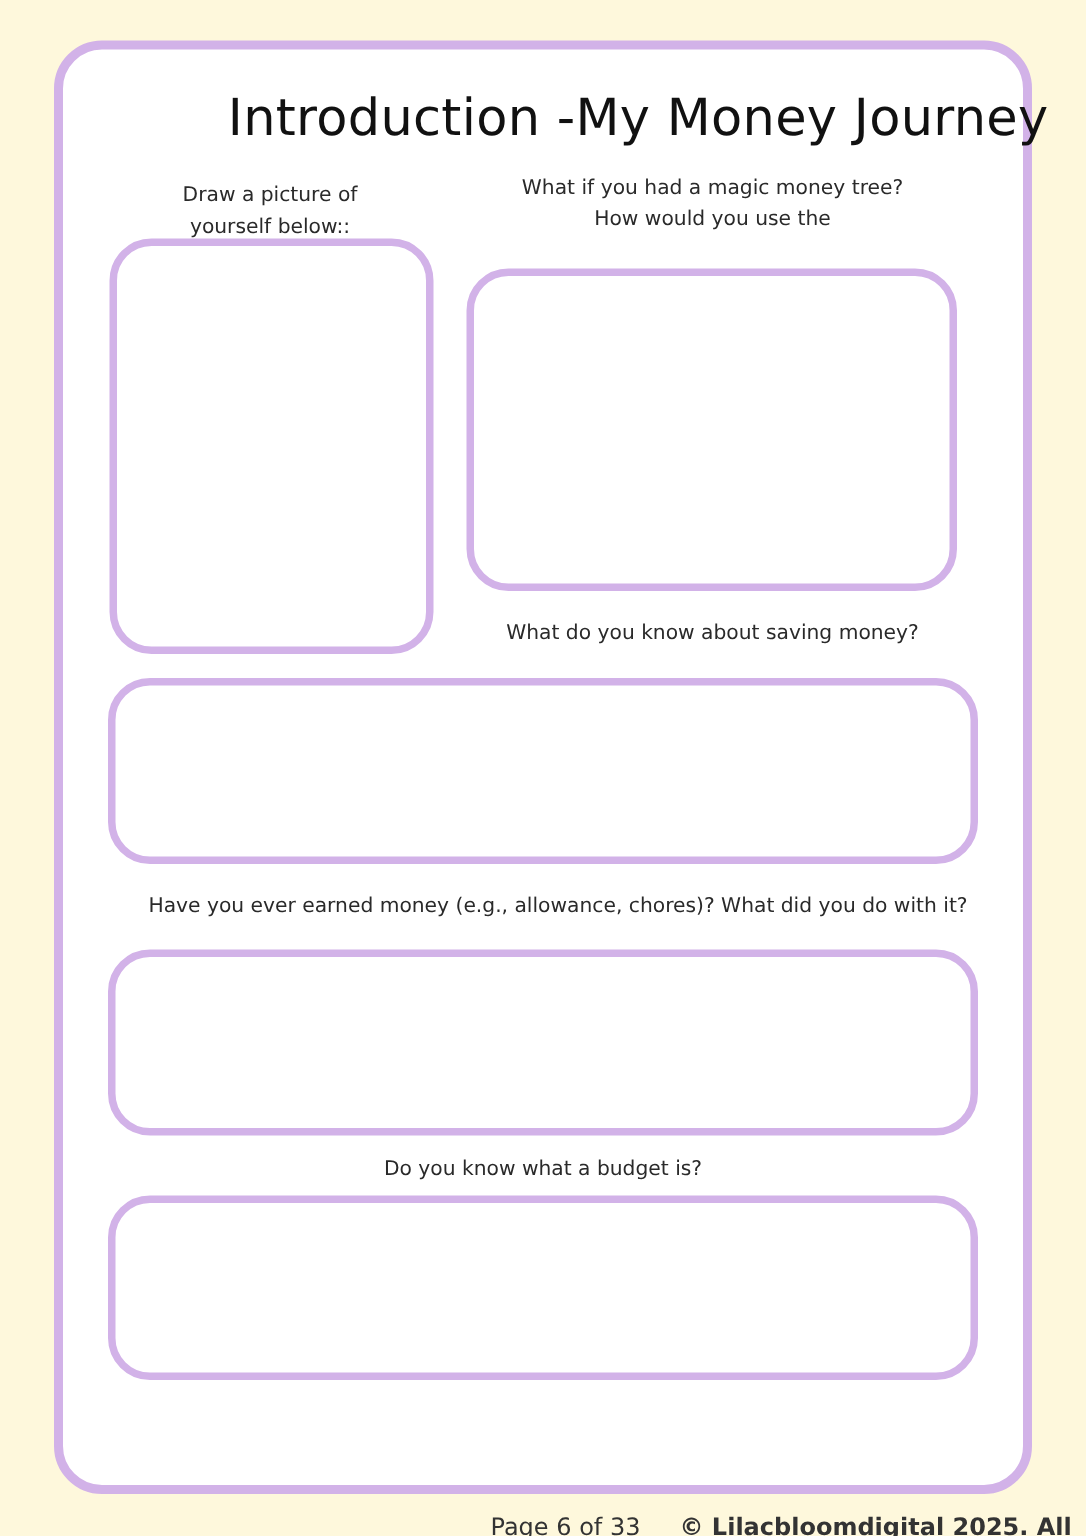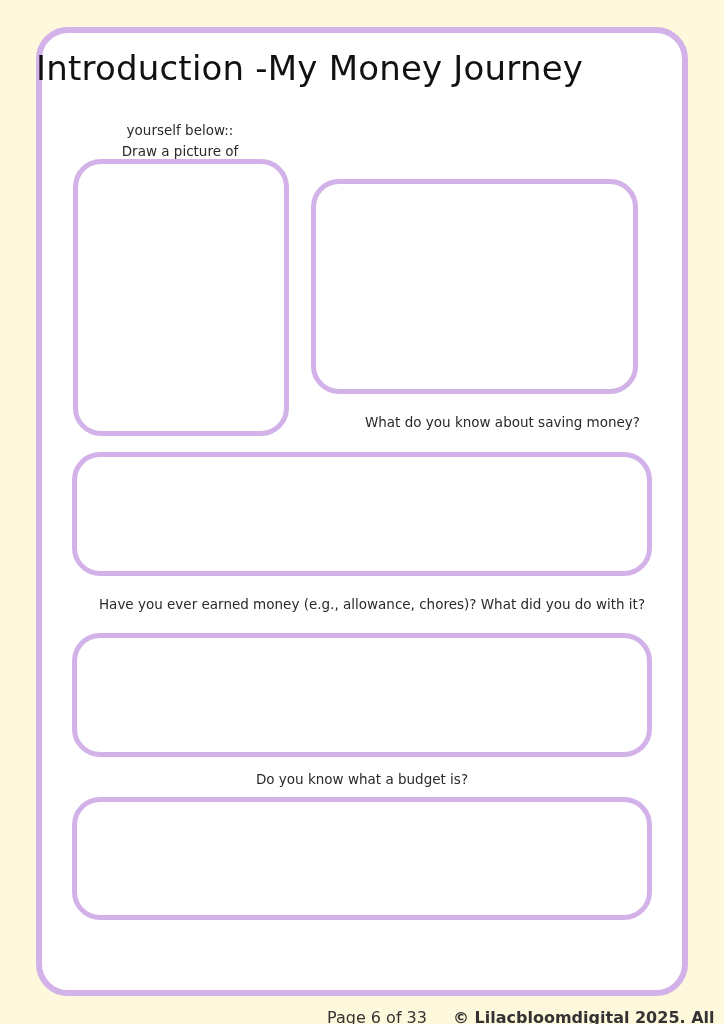--- a/index.html
+++ b/index.html
@@ -14,26 +14,26 @@
     position: absolute;
     left: 36px; top: 27px;
     width: 640px; height: 957px;
     border: 6px solid #d2b2e8;
     border-radius: 32px;
     background: #ffffff;
   }
   .title {
     position: absolute;
     left: 36px; top: 48px; width: 652px;
-    text-align: left;
+    text-align: right;
     font-size: 34px;
     font-weight: normal;
     color: #111;
     letter-spacing: 0.2px;
-    margin: 0;
+    margin: 11px;
   }
   .prompt {
     position: absolute;
     text-align: center;
     font-size: 13.5px;
     line-height: 21px;
     color: #2a2a2a;
   }
   .box {
     position: absolute;
@@ -50,30 +50,32 @@
   }
 </style>
 </head>
 <body>
 
 <div class="card"></div>
 
 <h1 class="title">Introduction -My Money Journey</h1>
 
 <div class="prompt" style="left:80px; top:120px; width:200px;">
+  <div>Draw a picture of</div>
   <div>yourself below::</div>
-  <div>Draw a picture of</div>
 </div>
 <div class="box" style="left:73px; top:159px; width:216px; height:277px;"></div>
 
 <div class="prompt" style="left:310px; top:115px; width:330px;">
+  <div>What if you had a magic money tree?</div>
+  <div>How would you use the</div>
 </div>
 <div class="box" style="left:311px; top:179px; width:327px; height:215px;"></div>
 
-<div class="prompt" style="left:310px; top:412px; width:330px;text-align:right;">
+<div class="prompt" style="left:310px; top:412px; width:330px;">
   <div>What do you know about saving money?</div>
 </div>
 <div class="box" style="left:72px; top:452px; width:580px; height:124px;"></div>
 
 <div class="prompt" style="left:60px; top:594px; width:624px;">
   <div>Have you ever earned money (e.g., allowance, chores)? What did you do with it?</div>
 </div>
 <div class="box" style="left:72px; top:633px; width:580px; height:124px;"></div>
 
 <div class="prompt" style="left:72px; top:769px; width:580px;text-align:center;">

